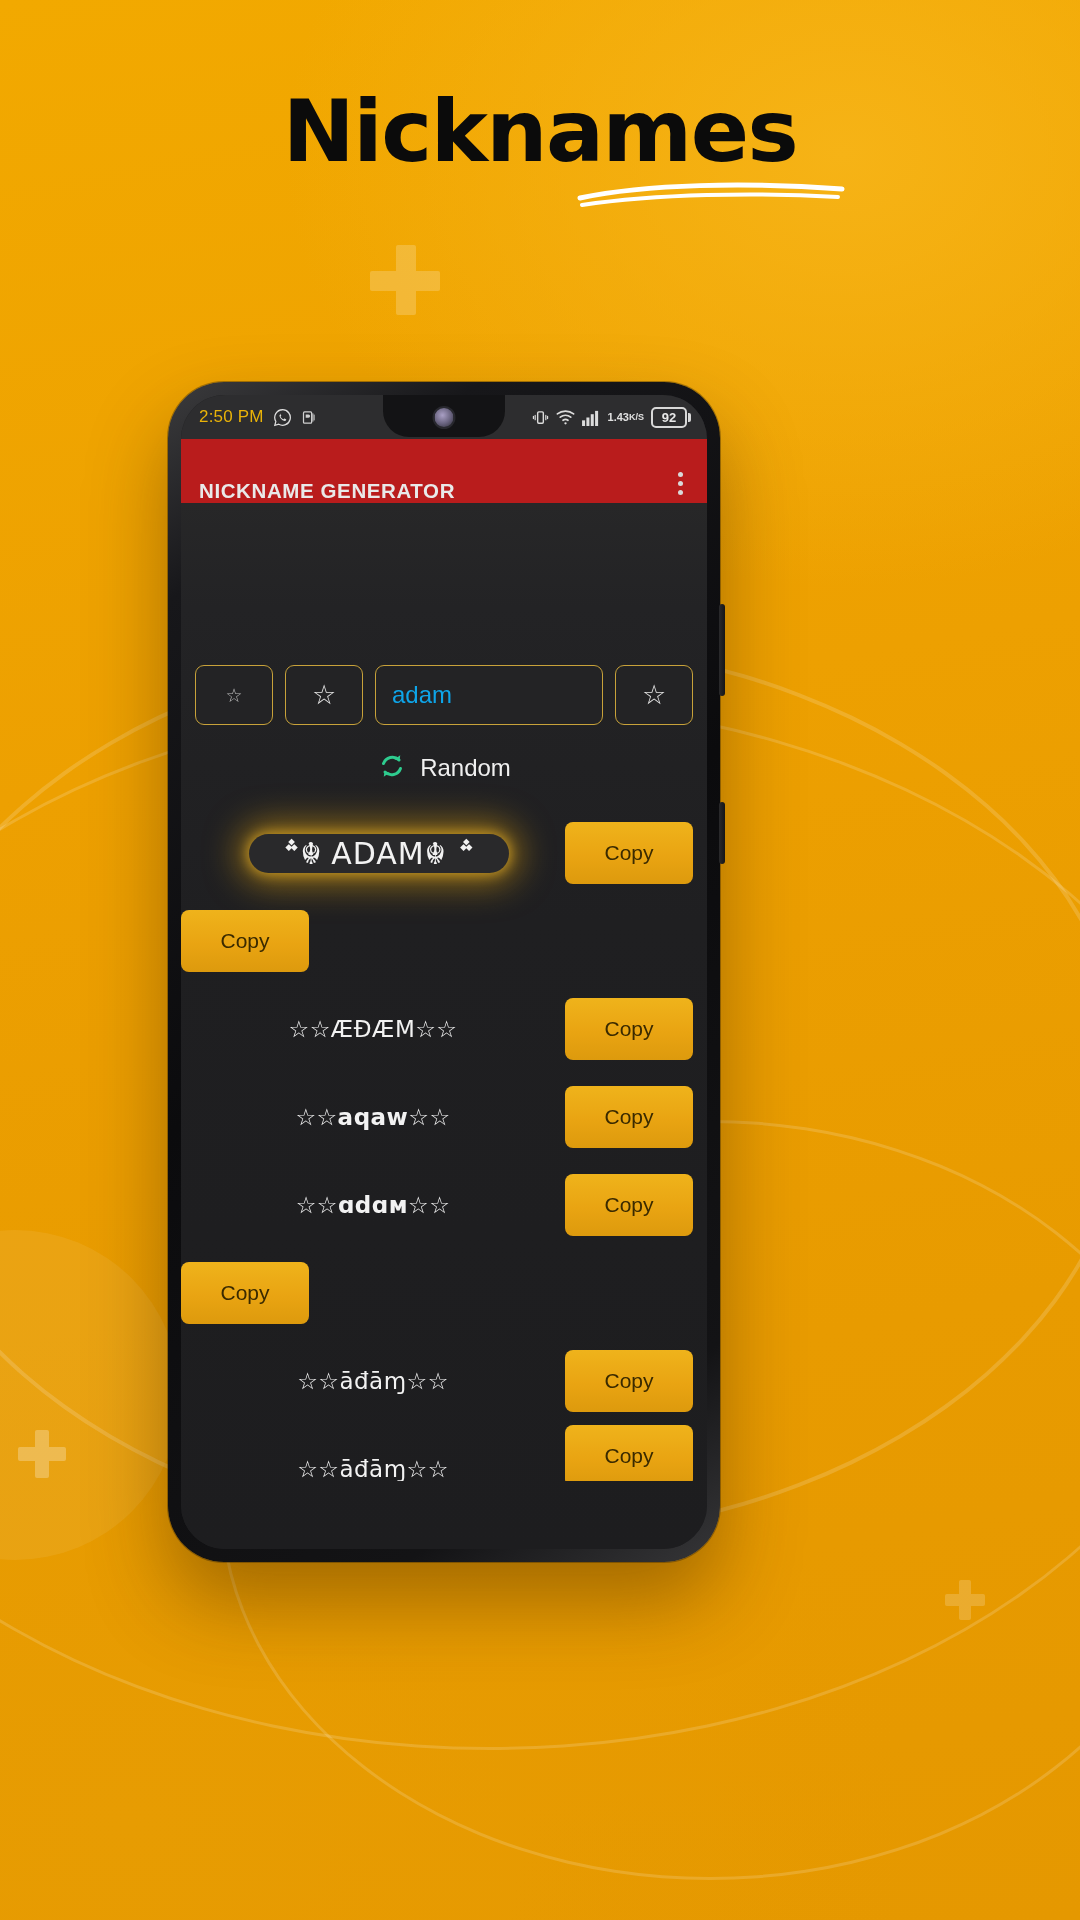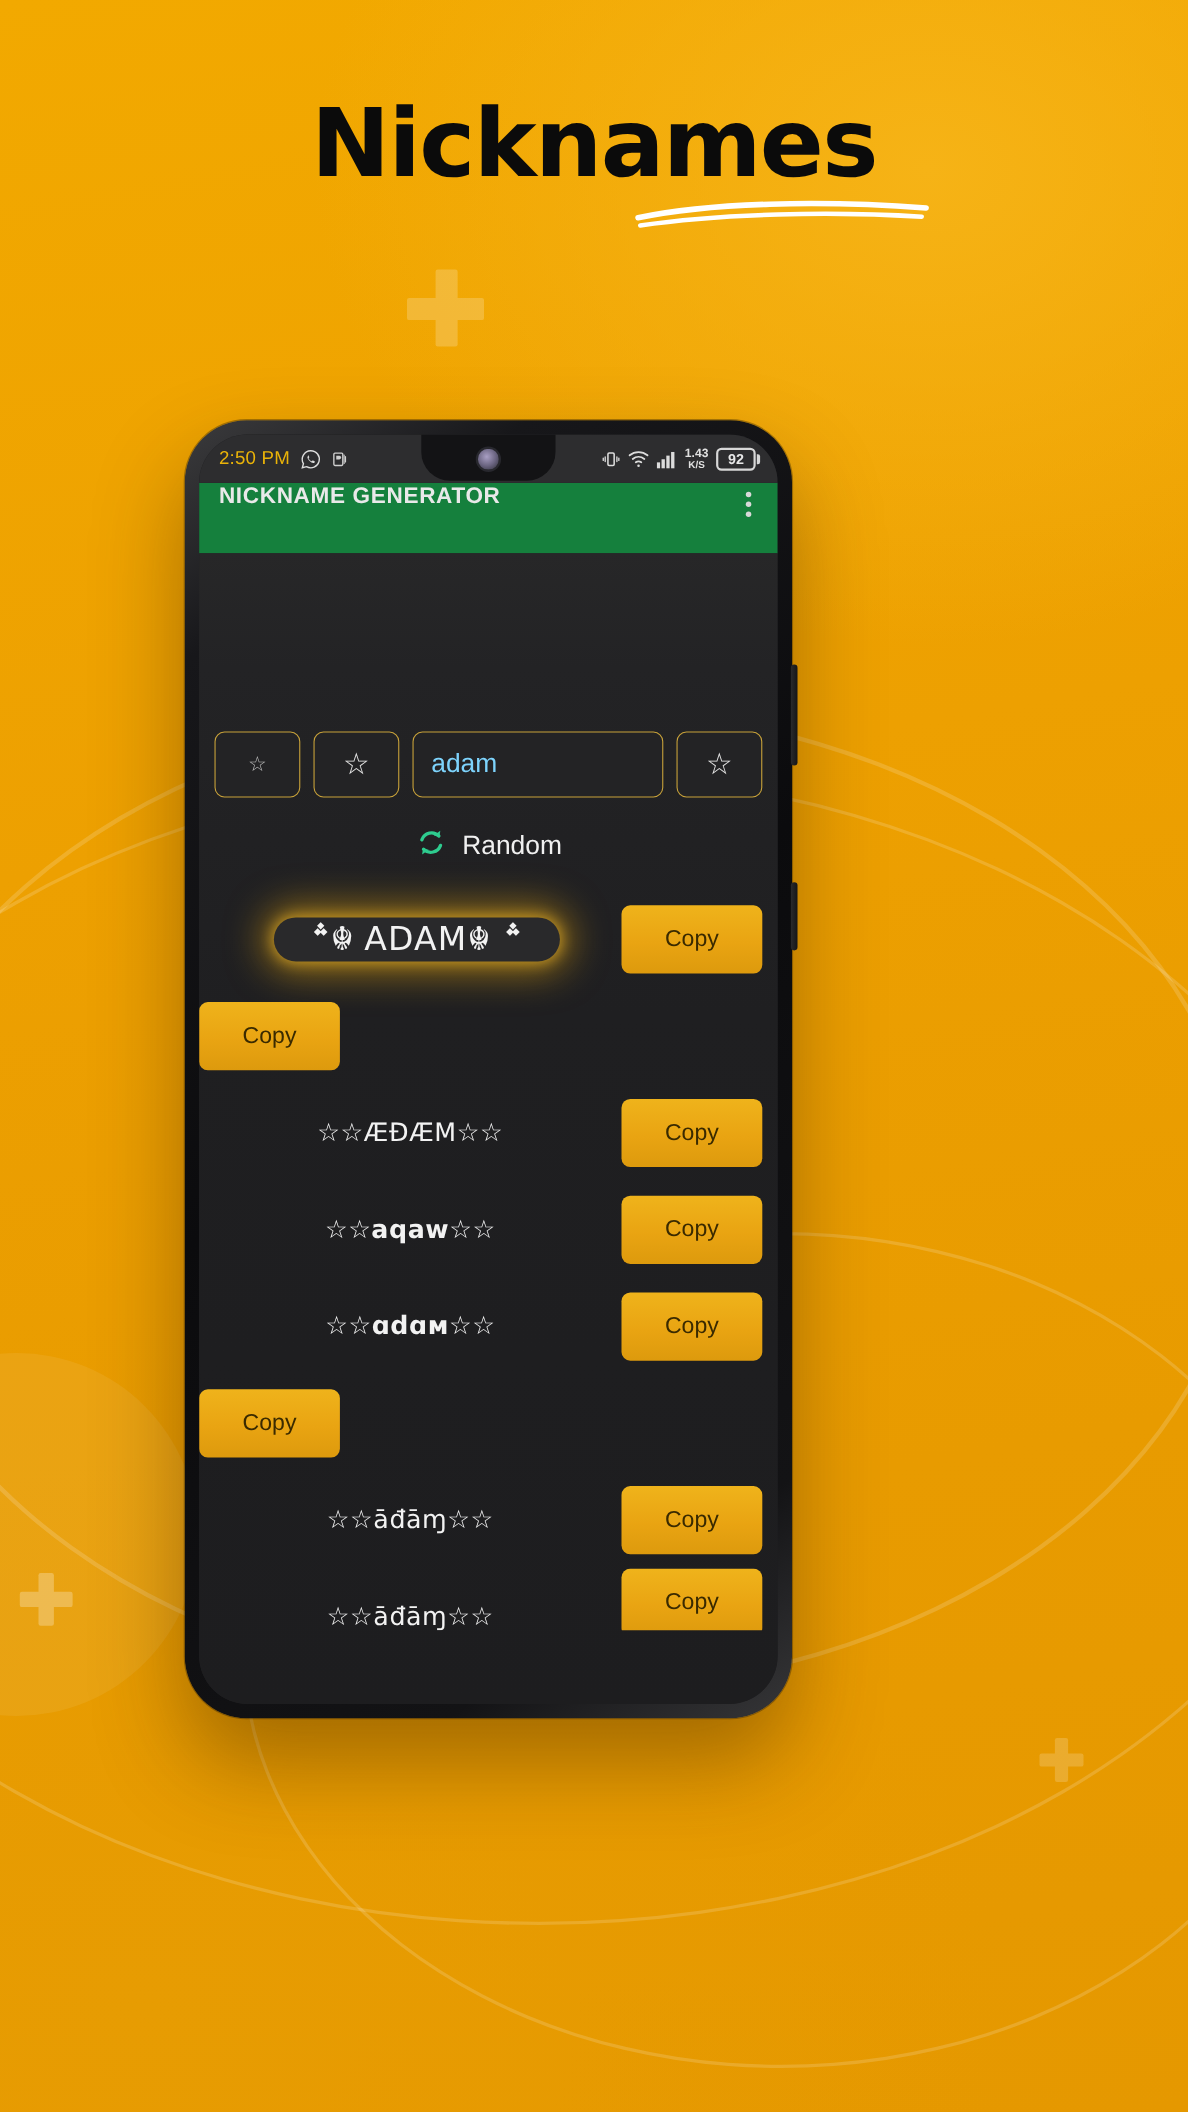--- a/index.html
+++ b/index.html
@@ -106,21 +106,21 @@
     background: #2d2d2f;
     display: flex; align-items: center;
     padding: 0 16px 0 18px;
     color: #dcdcdc;
     font-size: 17px;
   }
   #statusbar .sb-left { display: flex; align-items: center; gap: 9px; flex: 0 0 auto; }
   #statusbar .sb-right { margin-left: auto; display: flex; align-items: center; gap: 7px; }
   .sb-time { font-size: 17px; letter-spacing: .2px; color: #eab308; }
   .sb-ico { display: inline-flex; align-items: center; }
-  .netspeed { display: flex; flex-direction: column; align-items: center; line-height: 1; }
+  .netspeed { display: flex; flex-direction: row; align-items: center; line-height: 1; }
   .netspeed .ns-num { font-size: 11px; font-weight: 700; color: #e0e0e0; }
   .netspeed .ns-unit { font-size: 9px; font-weight: 700; color: #e0e0e0; }
   .battery {
     display: inline-flex; align-items: center;
   }
   .battery .b-body {
     border: 2px solid #d8d8d8; border-radius: 5px;
     min-width: 36px; height: 21px;
     display: flex; align-items: center; justify-content: center;
     font-size: 13px; font-weight: 700; color: #e8e8e8;
@@ -141,22 +141,22 @@
     position: absolute; left: 50%; transform: translateX(-50%);
     top: 11px; width: 23px; height: 23px; border-radius: 50%;
     background: radial-gradient(circle at 42% 38%, #a99fc4 0%, #6a6480 52%, #2b2b33 100%);
     border: 2px solid #28282e;
     z-index: 4;
   }
 
   
   #appbar {
     height: 64px;
-    background: #15803d;
-    display: flex; align-items: flex-start;
+    background: #b91c1c;
+    display: flex; align-items: flex-end;
     padding: 0 18px;
   }
   #appbar .title {
     color: #e9e9e9;
     font-size: 20.5px;
     font-weight: 700;
     letter-spacing: .6px;
   }
   #appbar .kebab {
     margin-left: auto;
@@ -193,21 +193,21 @@
     display: flex; align-items: center; justify-content: center;
     color: #e4e4e4;
   }
   .sym-box.sm { font-size: 19px; color: #bdbdbd; }
   .sym-box.md { font-size: 27px; }
   .name-field {
     flex: 1 1 auto; height: 60px;
     border: 1.6px solid #c8a23a;
     border-radius: 9px;
     background: #232325;
-    color: #7dd3fc;
+    color: #0ea5e9;
     font-size: 24px;
     padding: 0 16px;
     display: flex; align-items: center;
     font-family: "Liberation Sans", sans-serif;
     outline: none;
   }
 
   
   #randomrow {
     display: flex; align-items: center; justify-content: center;

